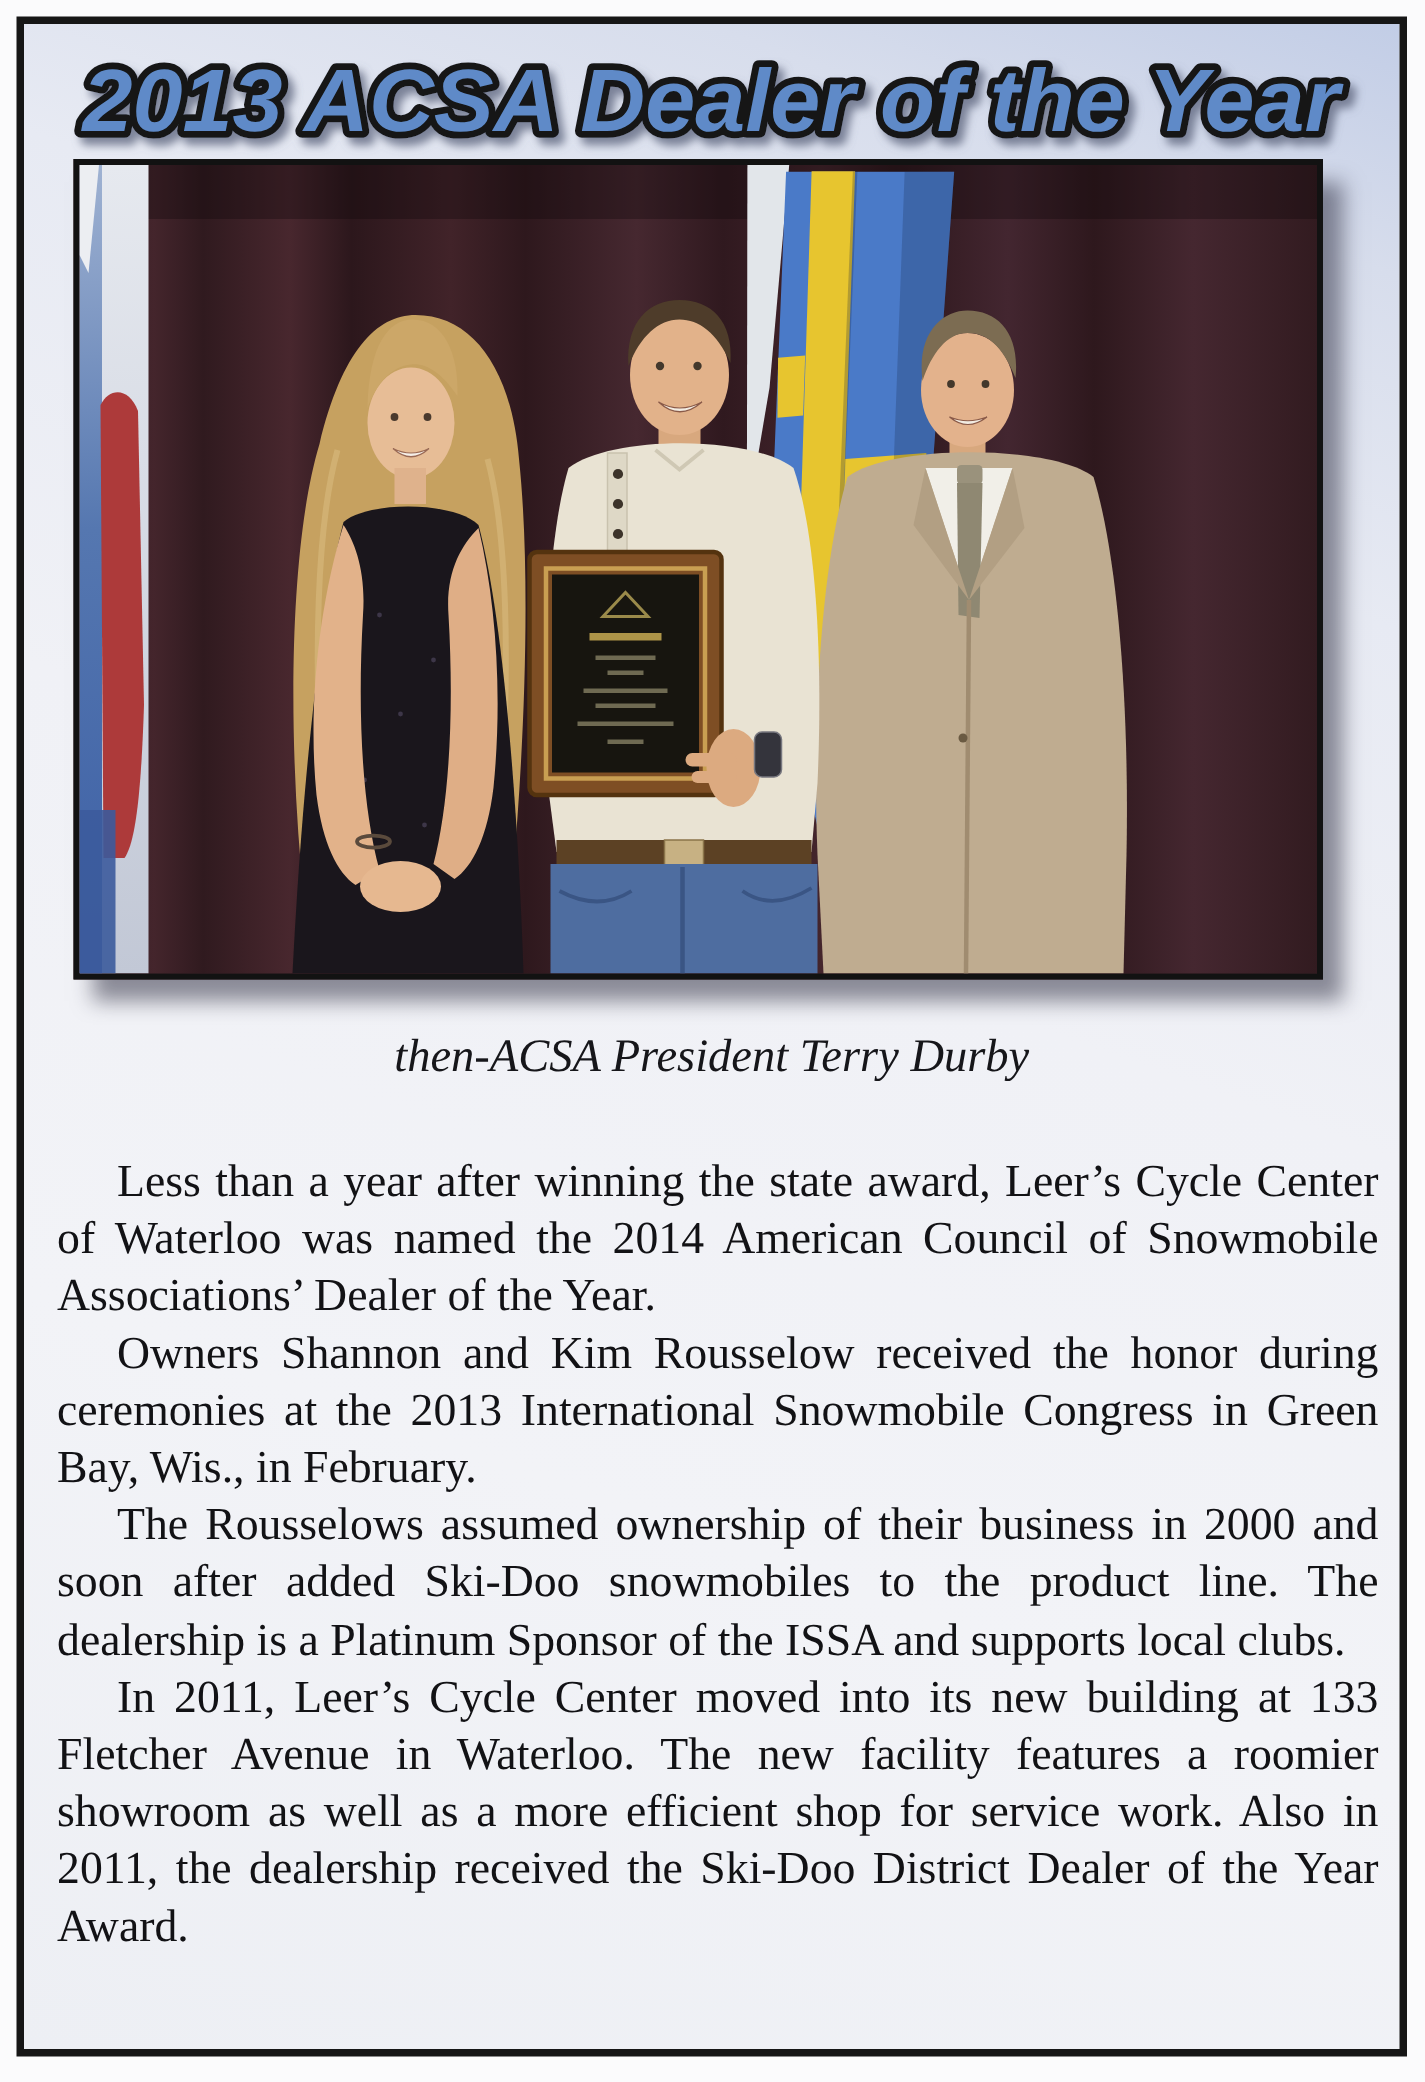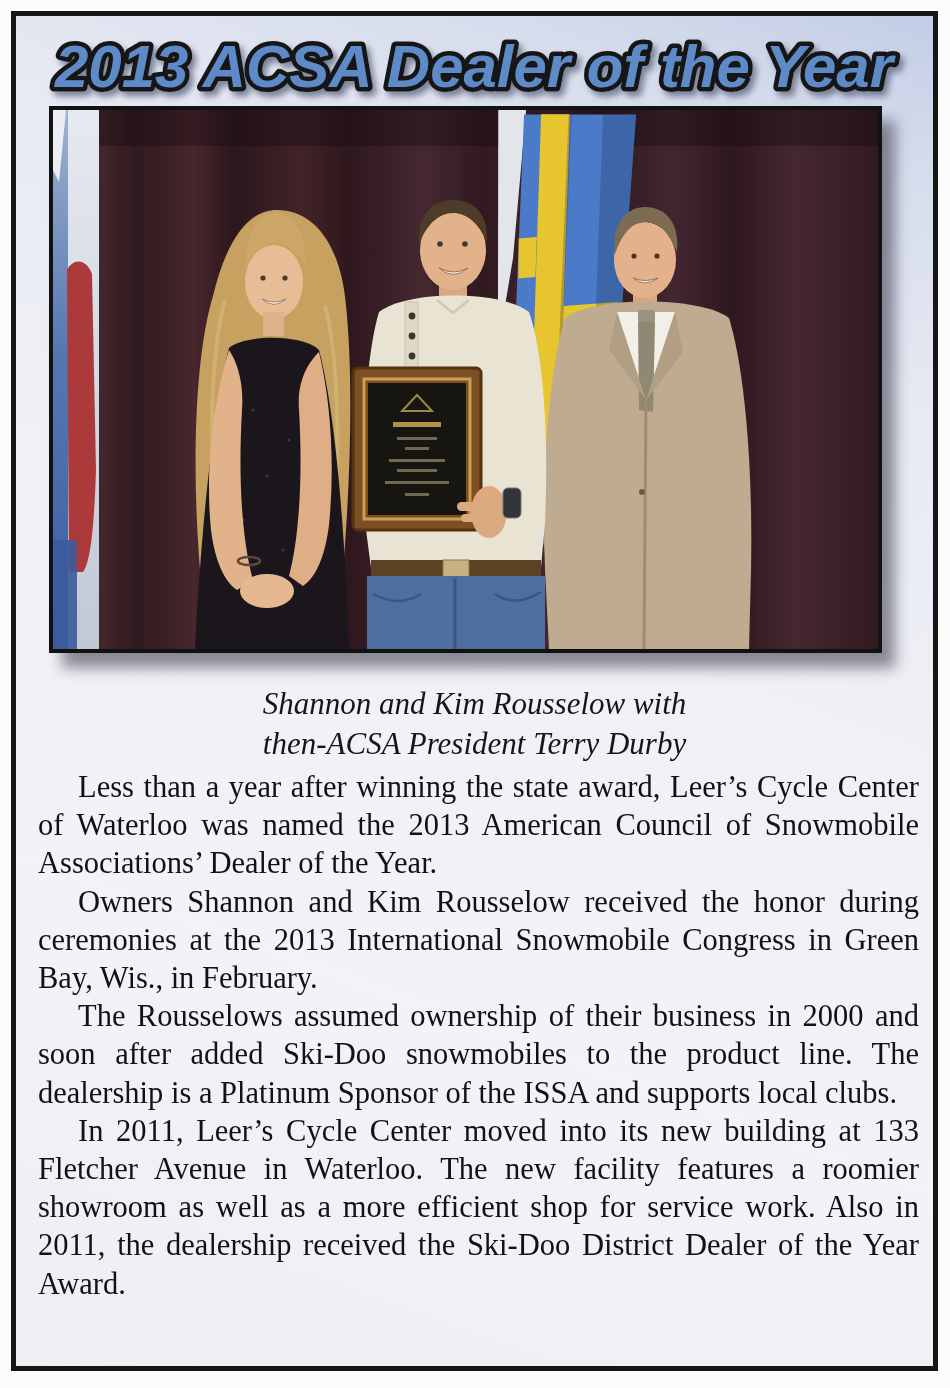--- a/index.html
+++ b/index.html
@@ -204,24 +204,23 @@
         <rect x="318" y="450" width="170" height="18" fill="#5c4124"></rect>
         <rect x="390" y="450" width="26" height="18" fill="#c7b183" stroke="#8a744a"></rect>
         <rect x="314" y="466" width="178" height="73" fill="#4e6da0"></rect>
         <path d="M402 468 L402 539" stroke="#3a5584" stroke-width="3" fill="none"></path>
         <path d="M320 484 Q346 498 368 484 M488 482 Q462 498 442 484" stroke="#3a5584" stroke-width="2.5" fill="none"></path>
       </g>
     </svg>
   </figure>
 
   <div class="caption">
-    <div>Shannon and Kim Rousselow with</div>
     <div>then-ACSA President Terry Durby</div>
   </div>
 
   <div class="article">
-    <p>Less than a year after winning the state award, Leer’s Cycle Center of Waterloo was named the 2013 American Council of Snowmobile Associations’ Dealer of the Year.</p>
+    <p>Less than a year after winning the state award, Leer’s Cycle Center of Waterloo was named the 2014 American Council of Snowmobile Associations’ Dealer of the Year.</p>
     <p>Owners Shannon and Kim Rousselow received the honor during ceremonies at the 2013 International Snowmobile Congress in Green Bay, Wis., in February.</p>
     <p>The Rousselows assumed ownership of their business in 2000 and soon after added Ski-Doo snowmobiles to the product line. The dealership is a Platinum Sponsor of the ISSA and supports local clubs.</p>
     <p>In 2011, Leer’s Cycle Center moved into its new building at 133 Fletcher Avenue in Waterloo. The new facility features a roomier showroom as well as a more efficient shop for service work. Also in 2011, the dealership received the Ski-Doo District Dealer of the Year Award.</p>
   </div>
 
 </div>
 
 </body></html>

